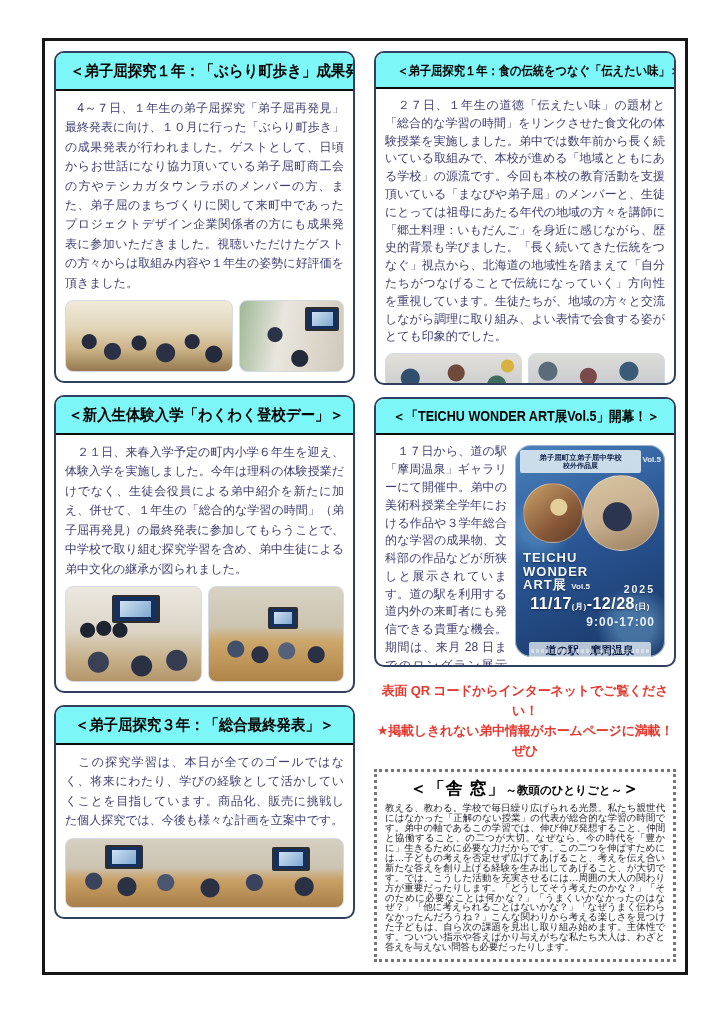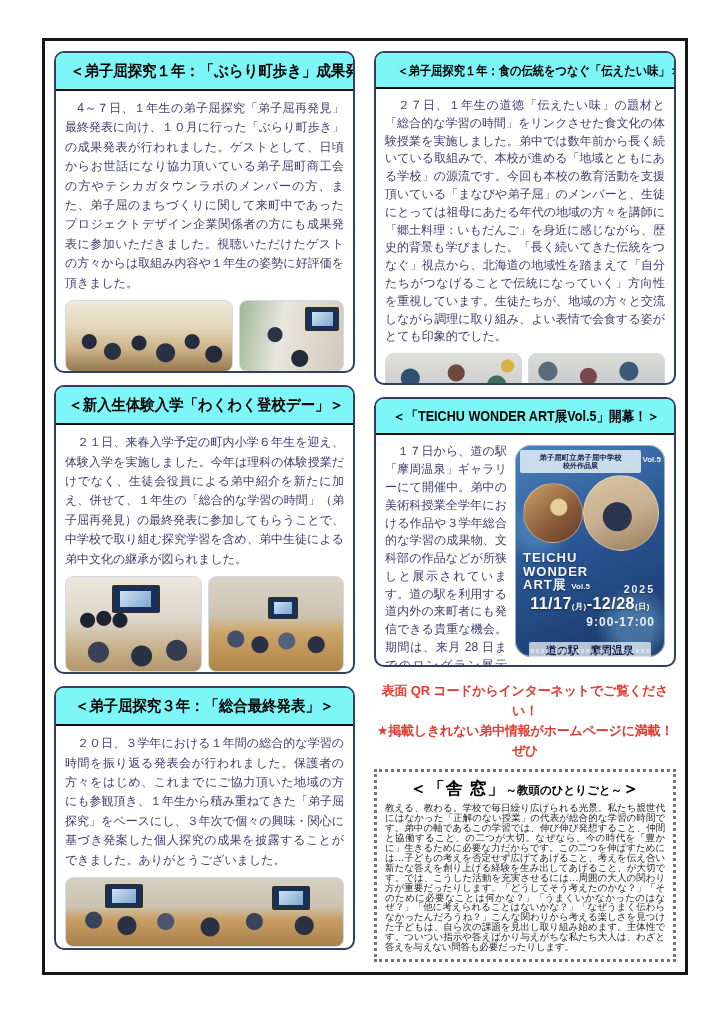--- a/index.html
+++ b/index.html
@@ -204,21 +204,21 @@
             </div>
           </div>
         </div>
       </section>
 
       <section class="box">
         <div class="box-head">
           <span>＜弟子屈探究３年：「総合最終発表」＞</span>
         </div>
         <div class="box-body">
-          <p class="txt">　２０日、３学年における１年間の総合的な学習の時間を振り返る発表会が行われました。保護者の方々をはじめ、これまでにご協力頂いた地域の方にも参観頂き、１年生から積み重ねてきた「弟子屈探究」をベースにし、３年次で個々の興味・関心に基づき発案した個人探究の成果を披露することができました。ありがとうございました。</p>
+          <p class="txt">　この探究学習は、本日が全てのゴールではなく、将来にわたり、学びの経験として活かしていくことを目指しています。商品化、販売に挑戦した個人探究では、今後も様々な計画を立案中です。</p>
           <div class="photo-row pr-l3">
             <div class="ph ph-gymwide">
               <div class="mini-screen" style="left:14%;top:6px;width:34px;height:20px;"></div>
               <div class="mini-screen" style="right:12%;top:8px;width:34px;height:20px;"></div>
             </div>
           </div>
         </div>
       </section>
     </div>
 

